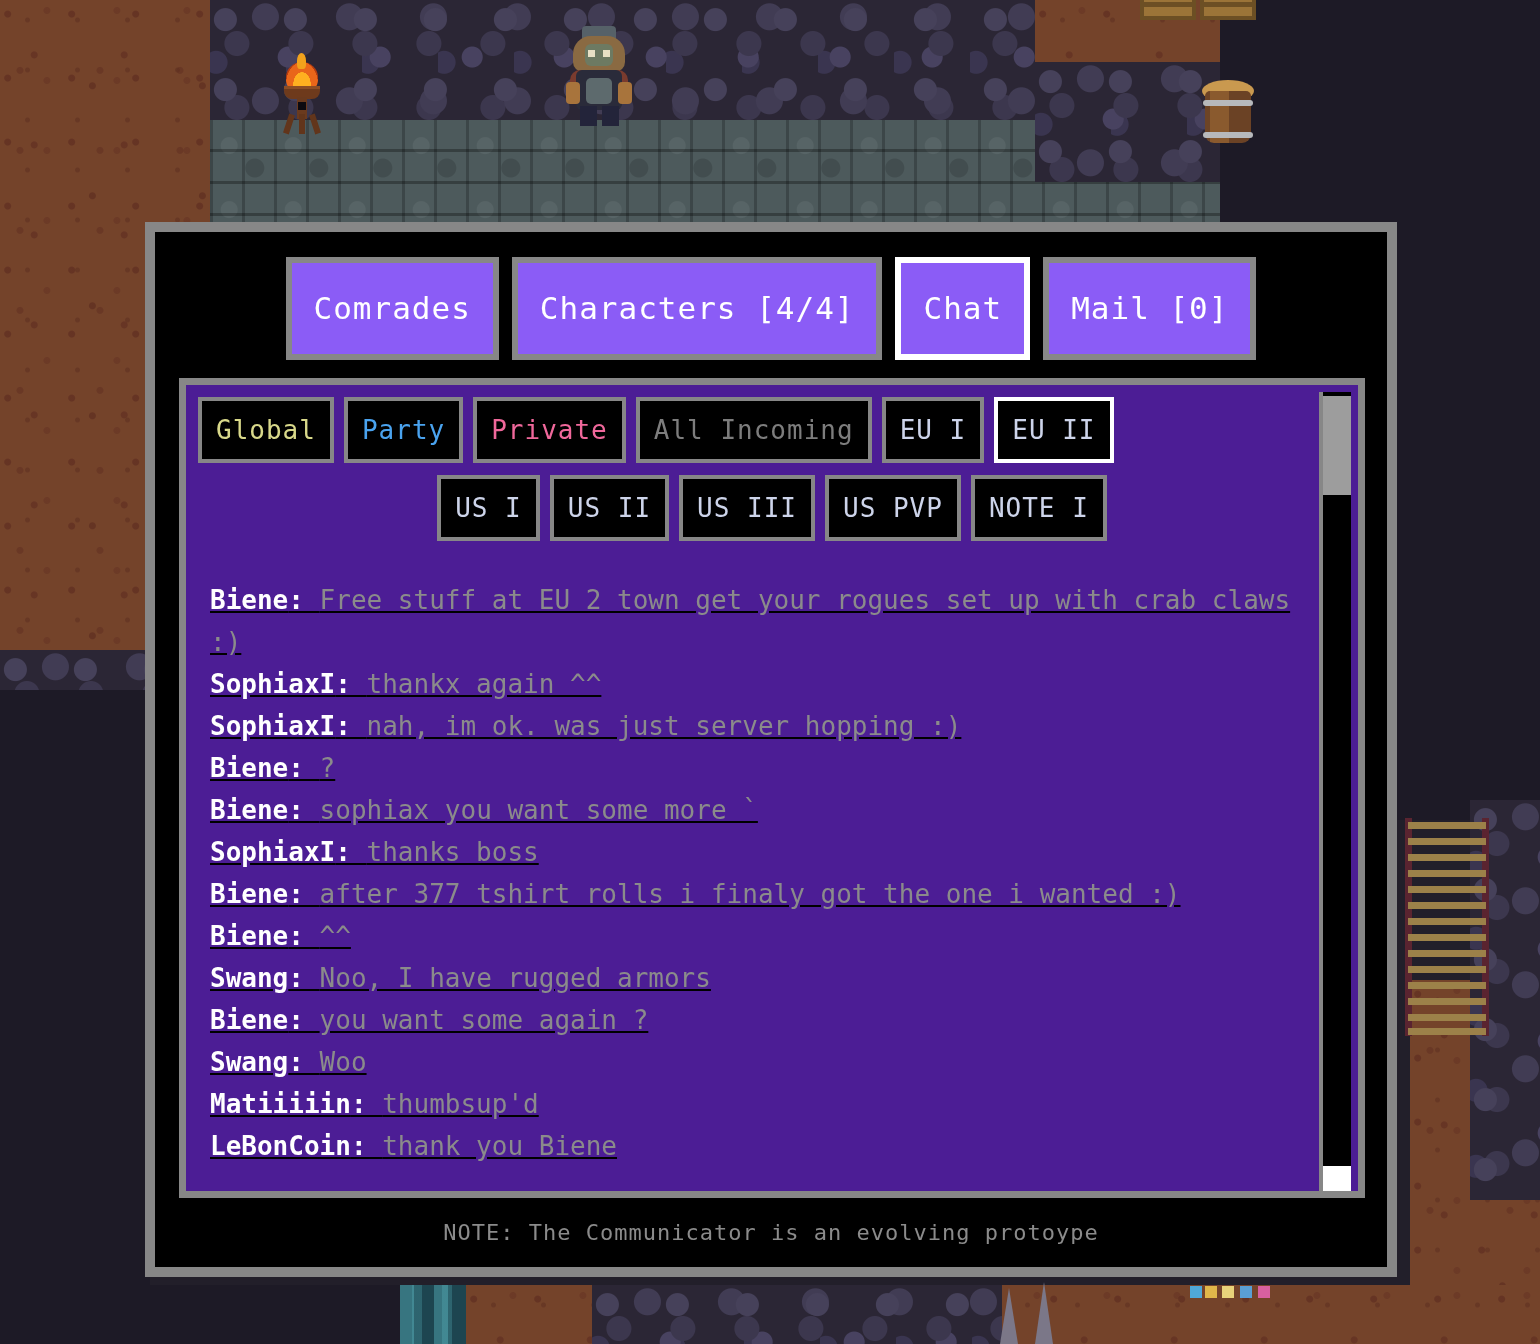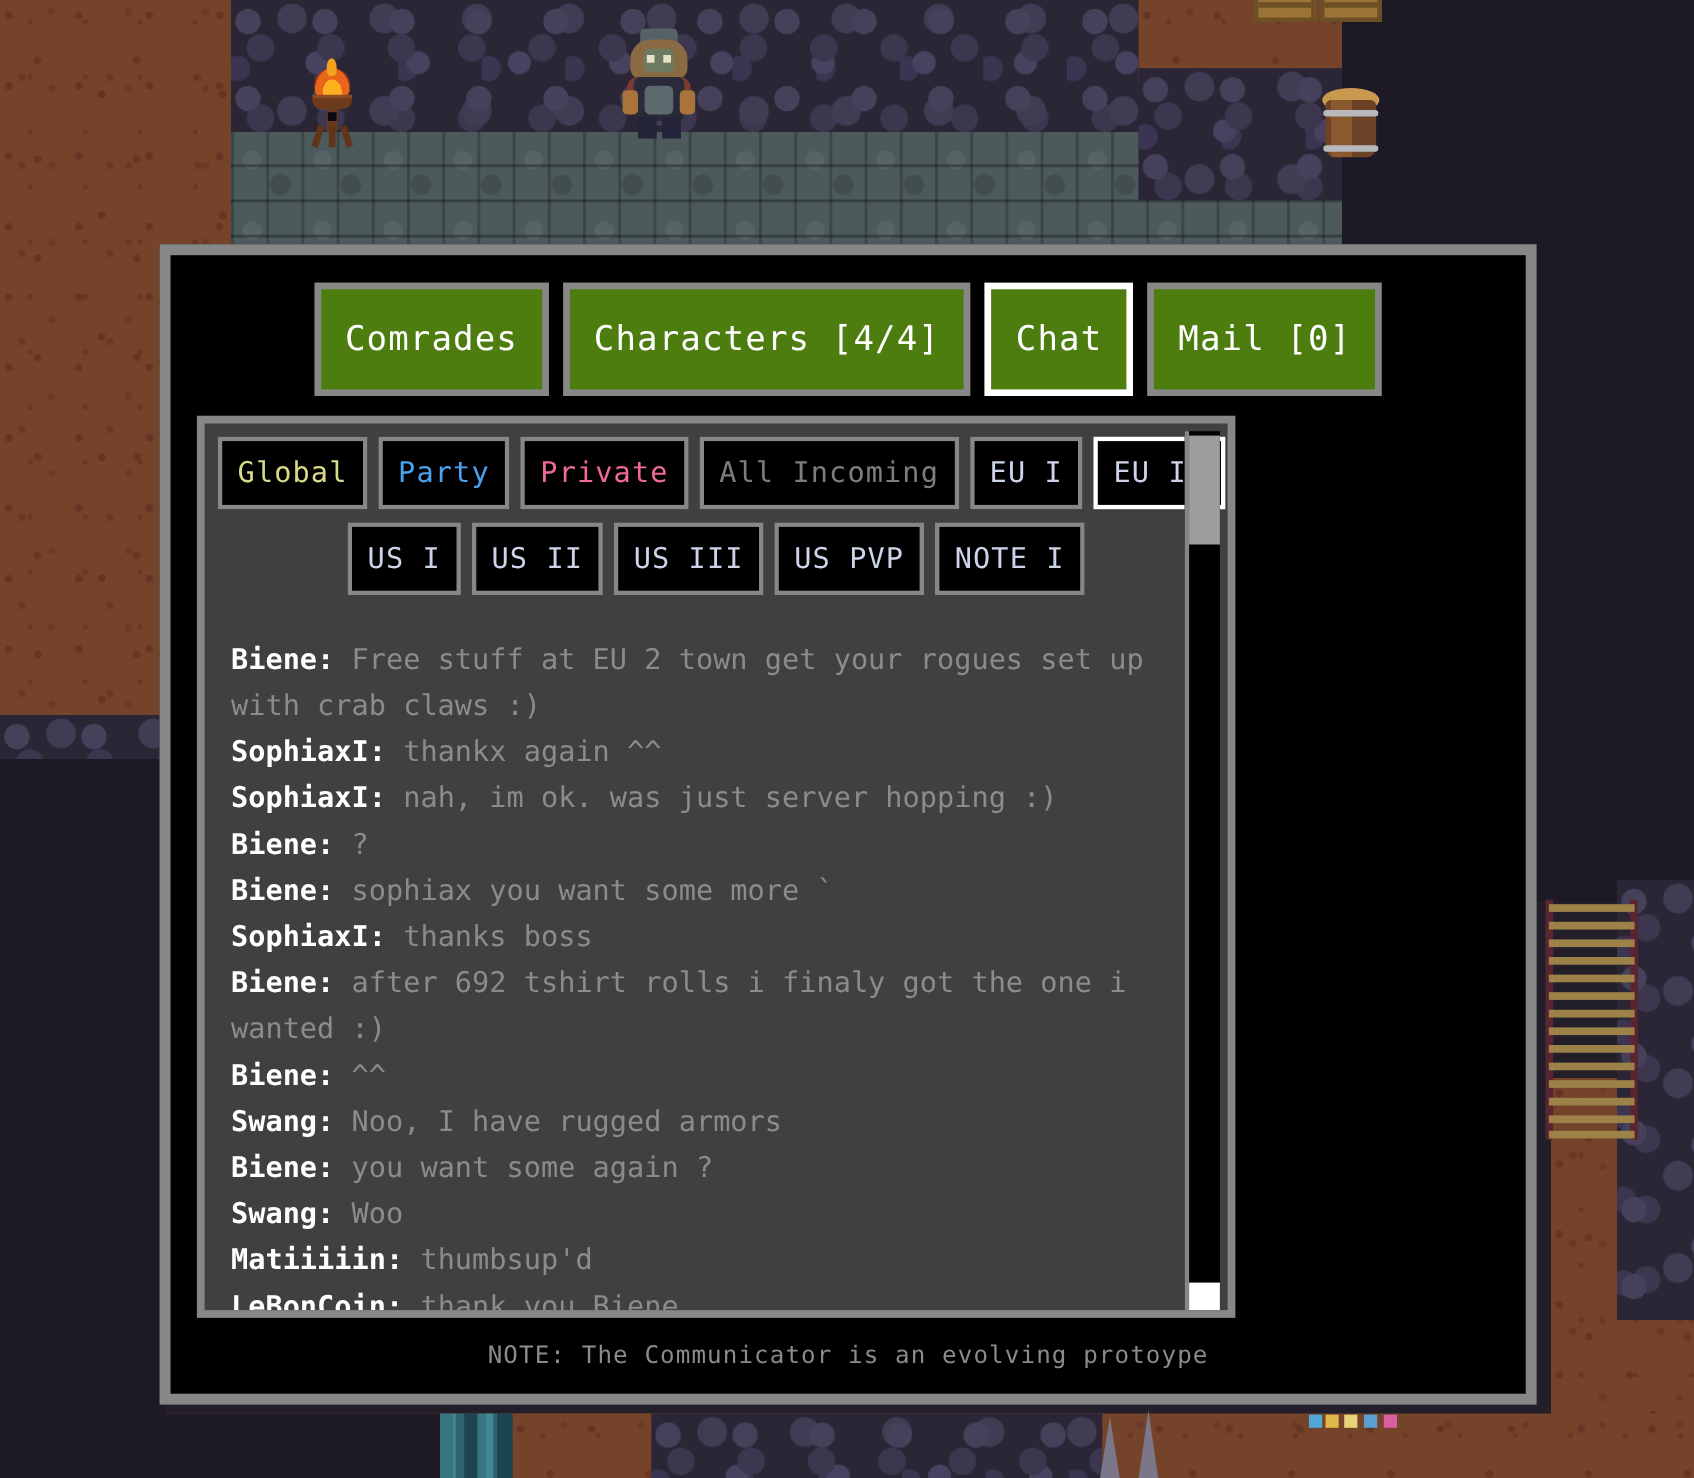--- a/index.html
+++ b/index.html
@@ -148,44 +148,45 @@
 
   
   #main-tabs {
     display: flex;
     gap: 13px;
     justify-content: center;
     align-items: stretch;
     padding: 25px 0 22px 0;
   }
   .main-tab {
-    background: #4d7c0f;
+    background: #8b5cf6;
     border: 6px solid #878787;
     color: #ffffff;
     font-size: 31px;
     line-height: 1;
     letter-spacing: 1px;
     padding: 30px 22px;
     display: flex;
     align-items: center;
     justify-content: center;
     cursor: pointer;
     font-family: "DejaVu Sans Mono", "Liberation Mono", monospace;
     white-space: nowrap;
   }
   .main-tab.active { border-color: #ffffff; }
 
   
   #chat-box {
     position: absolute;
     left: 24px; top: 146px;
-    width: 944px; height: 820px;
-    background: #404040;
+    width: 1186px; height: 820px;
+    background: #4c1d95;
     border: 7px solid #878787;
     overflow: hidden;
+    text-decoration: underline;
   }
 
   #channel-tabs {
     padding: 12px 10px 0 10px;
   }
   .chan-row {
     display: flex;
     gap: 10px;
     justify-content: center;
     margin-bottom: 12px;
@@ -364,21 +365,21 @@
         </div>
     </div>
 
     <div id="messages">
         <div class="msg"><span class="user">Biene</span><span class="user">: </span><span class="text">Free stuff at EU 2 town get your rogues set up with crab claws :)</span></div>
         <div class="msg"><span class="user">SophiaxI</span><span class="user">: </span><span class="text">thankx again ^^</span></div>
         <div class="msg"><span class="user">SophiaxI</span><span class="user">: </span><span class="text">nah, im ok. was just server hopping :)</span></div>
         <div class="msg"><span class="user">Biene</span><span class="user">: </span><span class="text">?</span></div>
         <div class="msg"><span class="user">Biene</span><span class="user">: </span><span class="text">sophiax you want some more `</span></div>
         <div class="msg"><span class="user">SophiaxI</span><span class="user">: </span><span class="text">thanks boss</span></div>
-        <div class="msg"><span class="user">Biene</span><span class="user">: </span><span class="text">after 692 tshirt rolls i finaly got the one i wanted :)</span></div>
+        <div class="msg"><span class="user">Biene</span><span class="user">: </span><span class="text">after 377 tshirt rolls i finaly got the one i wanted :)</span></div>
         <div class="msg"><span class="user">Biene</span><span class="user">: </span><span class="text">^^</span></div>
         <div class="msg"><span class="user">Swang</span><span class="user">: </span><span class="text">Noo, I have rugged armors</span></div>
         <div class="msg"><span class="user">Biene</span><span class="user">: </span><span class="text">you want some again ?</span></div>
         <div class="msg"><span class="user">Swang</span><span class="user">: </span><span class="text">Woo</span></div>
         <div class="msg"><span class="user">Matiiiiin</span><span class="user">: </span><span class="text">thumbsup'd</span></div>
         <div class="msg"><span class="user">LeBonCoin</span><span class="user">: </span><span class="text">thank you Biene</span></div>
       </div>
 
     <div id="scrollbar">
       <div id="scroll-thumb"></div>

